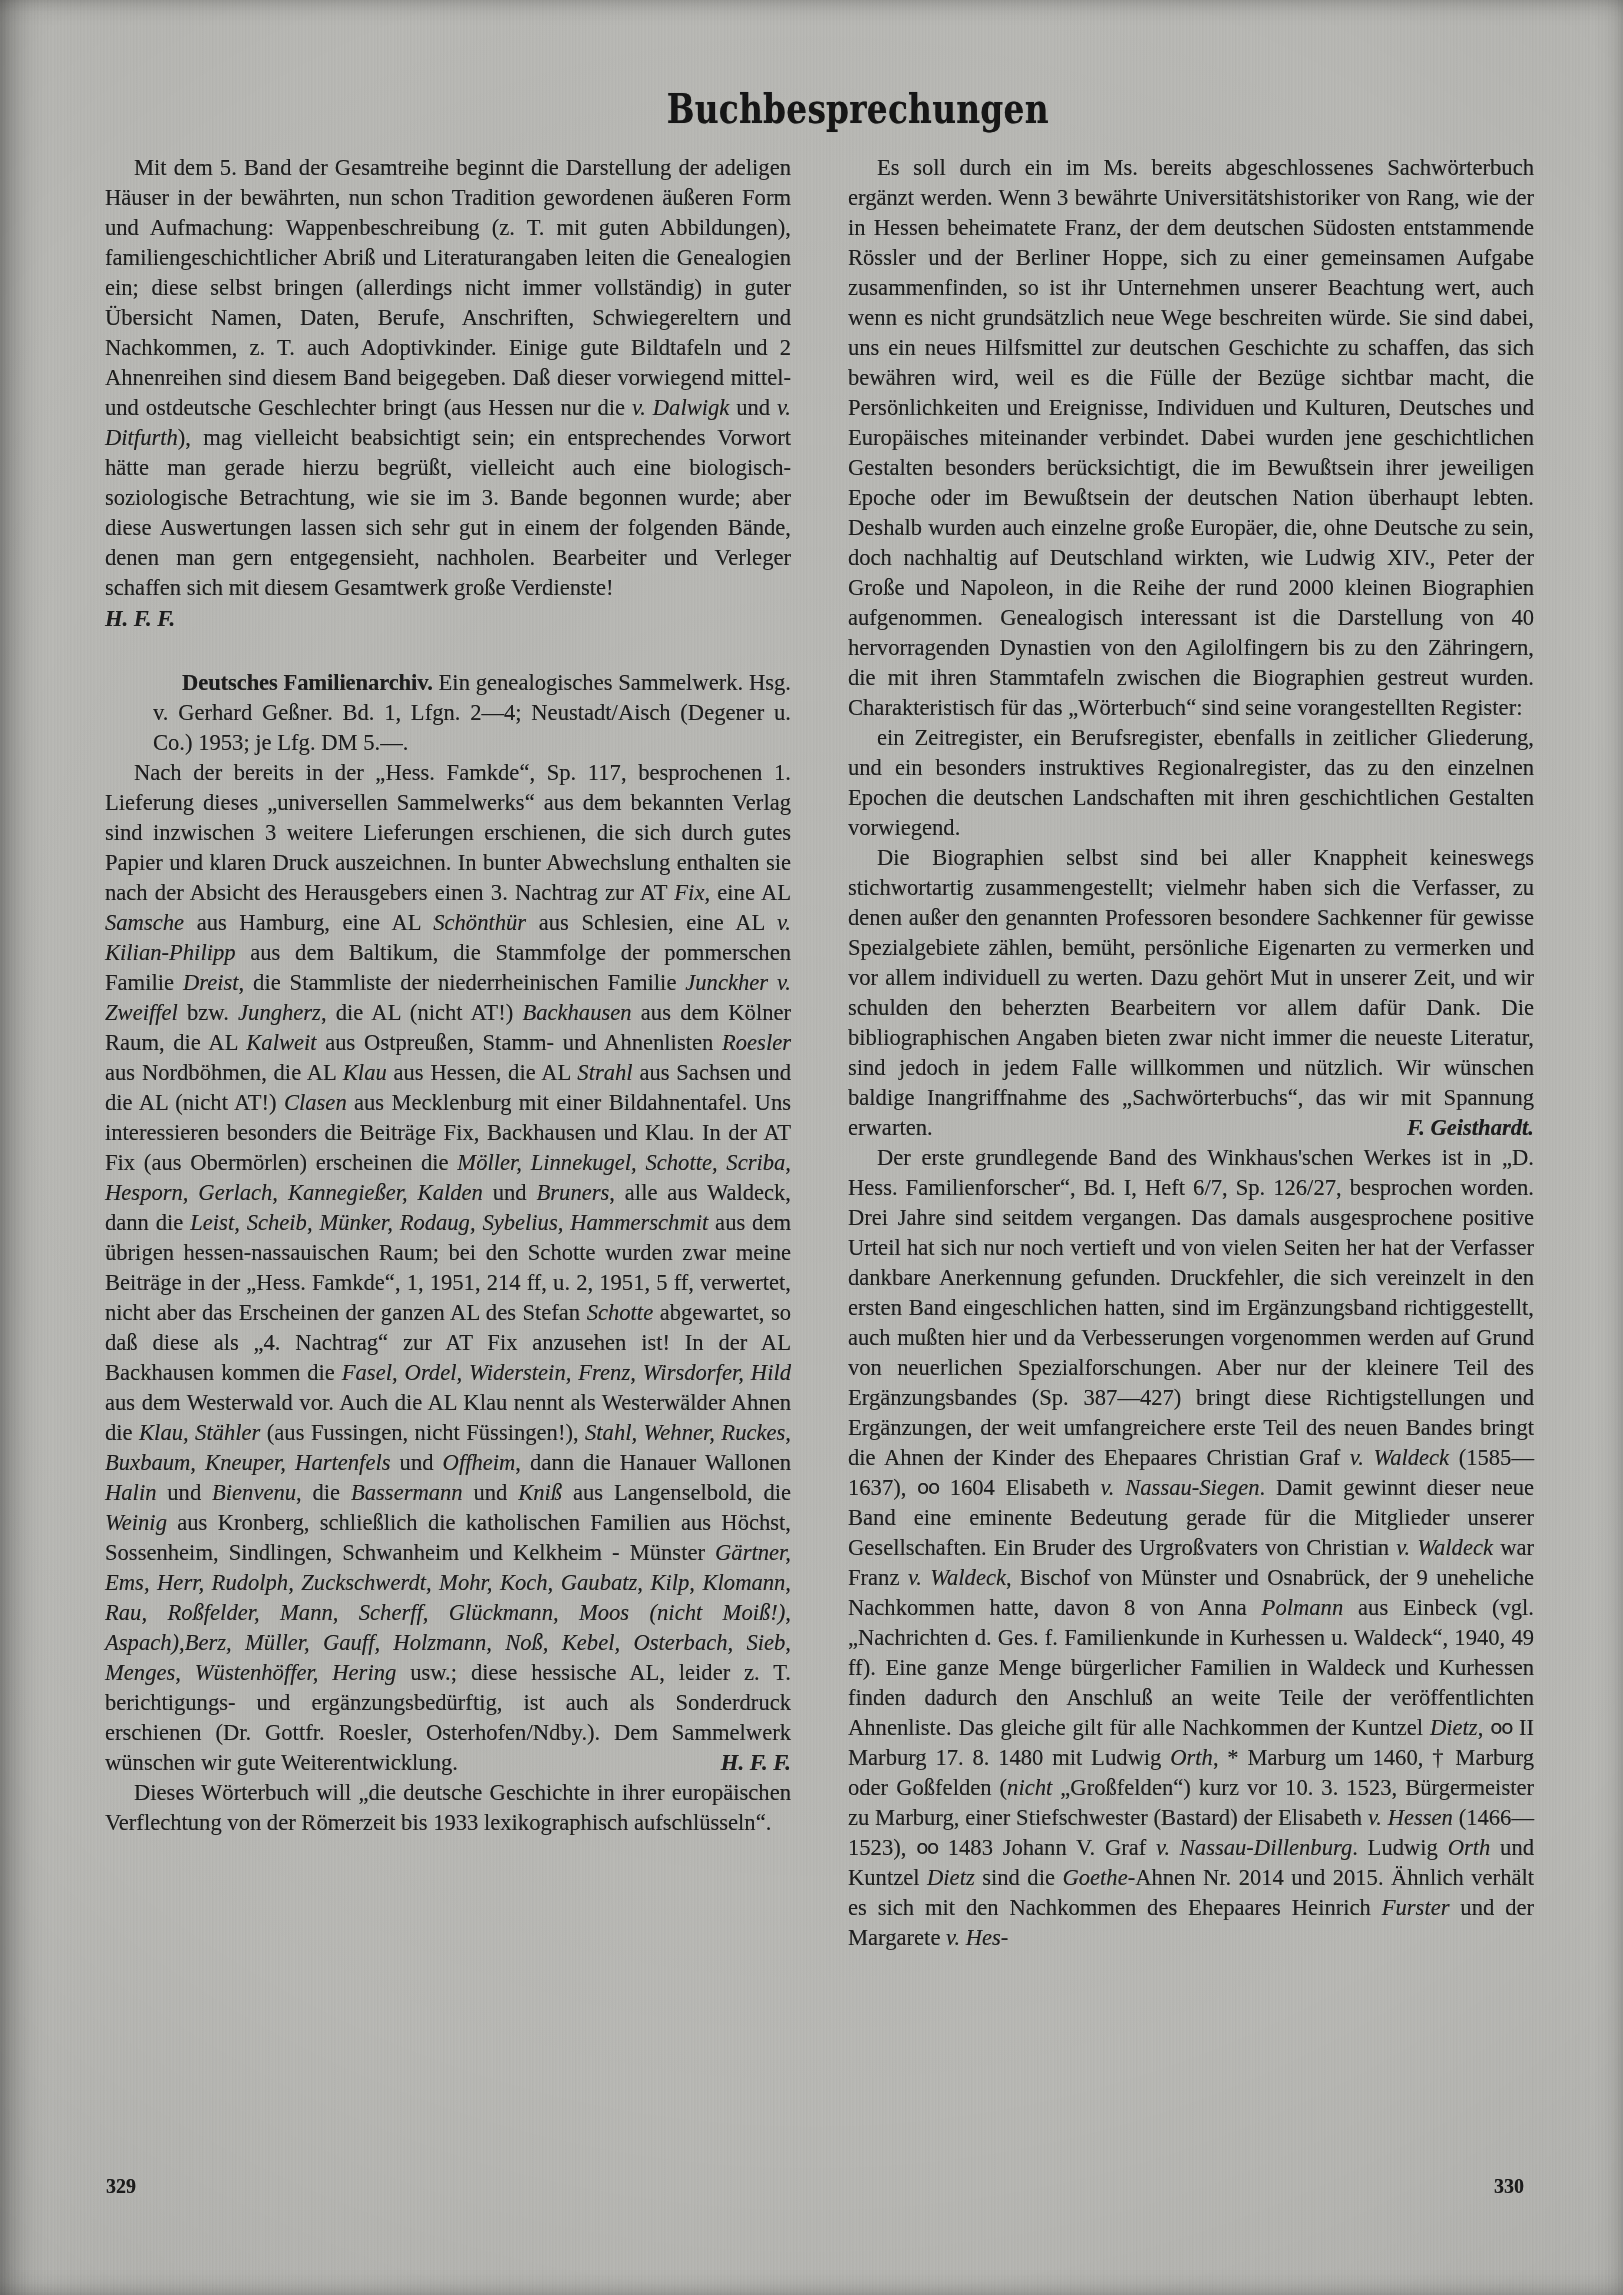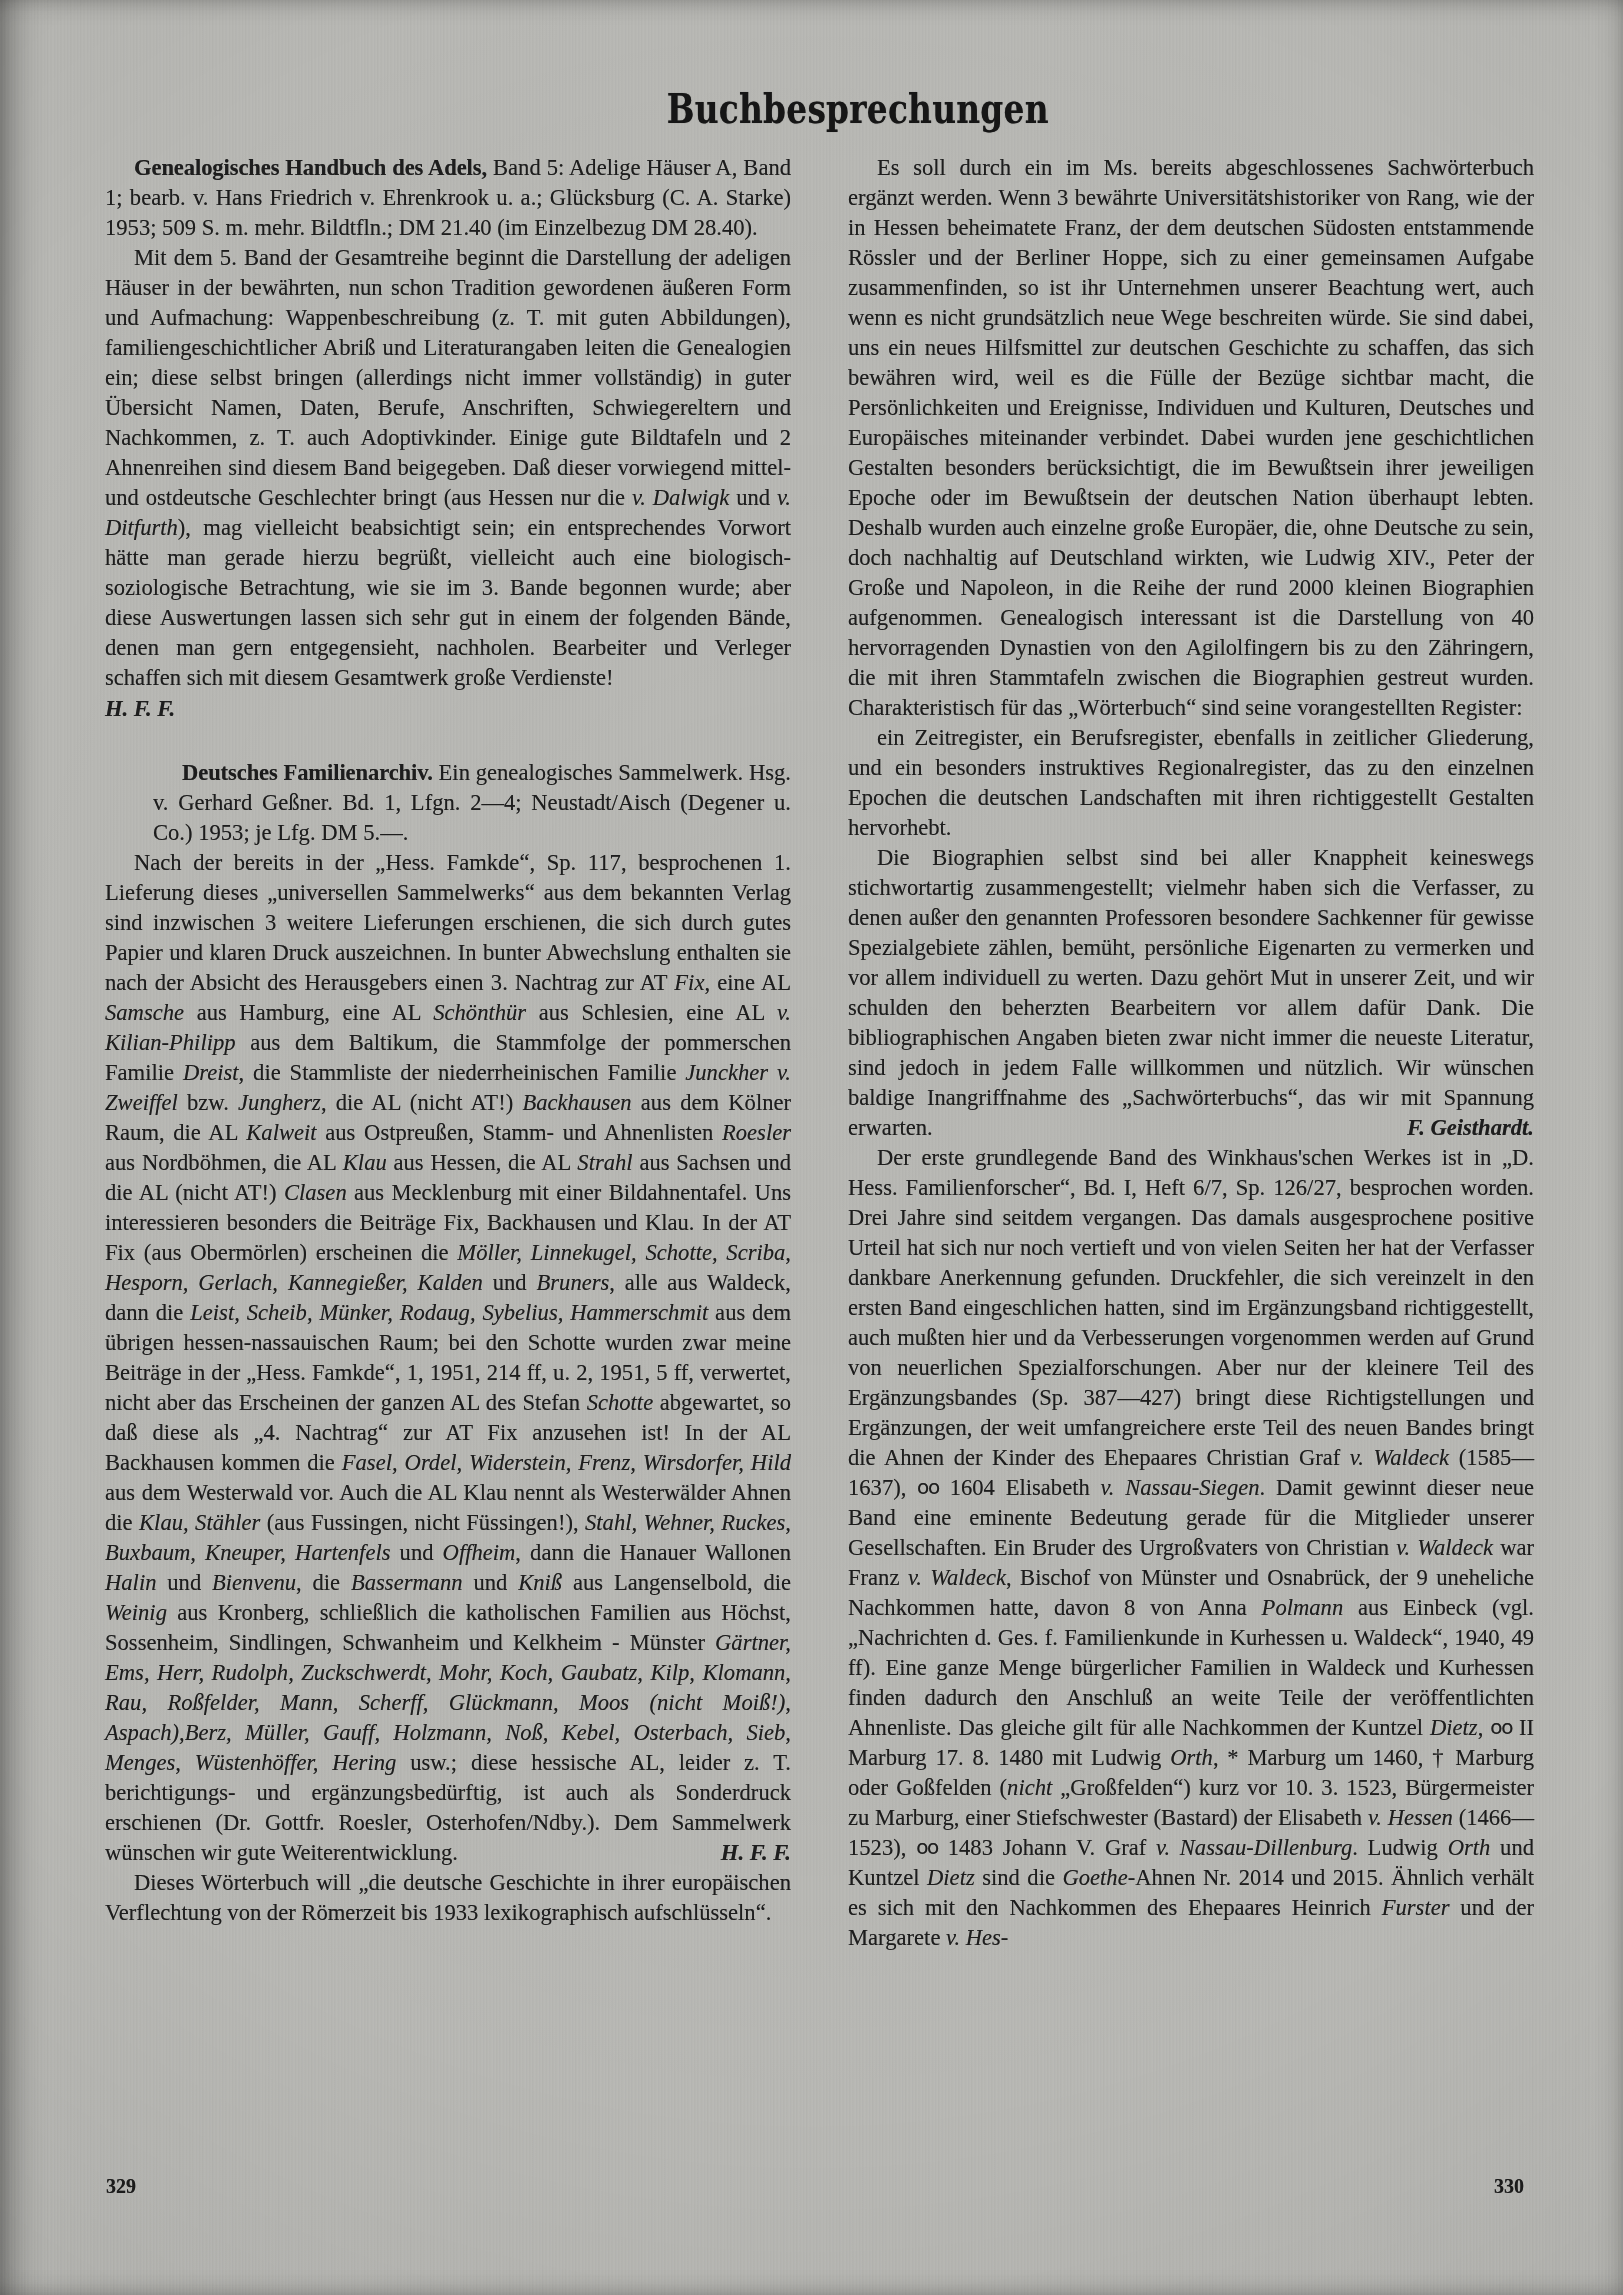--- a/index.html
+++ b/index.html
@@ -142,42 +142,41 @@
   <div class="content">
 
     <div class="masthead">
       <span class="title">Buchbesprechungen</span>
     </div>
 
     <div class="columns">
 
       <div class="col">
 
-        <p class="entry"><b>Genealogisches Handbuch des Adels,</b><span> Band 5: Adelige Häuser A, Band 1; bearb. v. Hans Friedrich v. Ehrenkrook u. a.; Glücksburg (C. A. Starke) 1953; 509 S. m. mehr. Bildtfln.; DM 21.40 (im Einzelbezug DM 28.40).</span></p>
 
         <p><span>Mit dem 5. Band der Gesamtreihe beginnt die Darstellung der adeligen Häuser in der bewährten, nun schon Tradition gewordenen äußeren Form und Aufmachung: Wappenbeschreibung (z. T. mit guten Abbildungen), familiengeschichtlicher Abriß und Literaturangaben leiten die Genealogien ein; diese selbst bringen (allerdings nicht immer vollständig) in guter Übersicht Namen, Daten, Berufe, Anschriften, Schwiegereltern und Nachkommen, z. T. auch Adoptivkinder. Einige gute Bildtafeln und 2 Ahnenreihen sind diesem Band beigegeben. Daß dieser vorwiegend mittel- und ostdeutsche Geschlechter bringt (aus Hessen nur die </span><i>v. Dalwigk</i><span> und </span><i>v. Ditfurth</i><span>), mag vielleicht beabsichtigt sein; ein entsprechendes Vorwort hätte man gerade hierzu begrüßt, vielleicht auch eine biologisch-soziologische Betrachtung, wie sie im 3. Bande begonnen wurde; aber diese Auswertungen lassen sich sehr gut in einem der folgenden Bände, denen man gern entgegensieht, nachholen. Bearbeiter und Verleger schaffen sich mit diesem Gesamtwerk große Verdienste!</span></p>
 
         <p class="noindent clearfix">
             <span class="signature">H. F. F.</span>
           </p>
 
         <p class="entry gap-before-lg"><b>Deutsches Familienarchiv.</b><span> Ein genealogisches Sammelwerk. Hsg. v. Gerhard Geßner. Bd. 1, Lfgn. 2—4; Neustadt/Aisch (Degener u. Co.) 1953; je Lfg. DM 5.—.</span></p>
 
         <p><span><span>Nach der bereits in der „Hess. Famkde“, Sp. 117, besprochenen 1. Lieferung dieses „universellen Sammelwerks“ aus dem bekannten Verlag sind inzwischen 3 weitere Lieferungen erschienen, die sich durch gutes Papier und klaren Druck auszeichnen. In bunter Abwechslung enthalten sie nach der Absicht des Herausgebers einen 3. Nachtrag zur AT </span><i>Fix</i><span>, eine AL </span><i>Samsche</i><span> aus Hamburg, eine AL </span><i>Schönthür</i><span> aus Schlesien, eine AL </span><i>v. Kilian-Philipp</i><span> aus dem Baltikum, die Stammfolge der pommerschen Familie </span><i>Dreist</i><span>, die Stammliste der niederrheinischen Familie </span><i>Junckher v. Zweiffel</i><span> bzw. </span><i>Jungherz</i><span>, die AL (nicht AT!) </span><i>Backhausen</i><span> aus dem Kölner Raum, die AL </span><i>Kalweit</i><span> aus Ostpreußen, Stamm- und Ahnenlisten </span><i>Roesler</i><span> aus Nordböhmen, die AL </span><i>Klau</i><span> aus Hessen, die AL </span><i>Strahl</i><span> aus Sachsen und die AL (nicht AT!) </span><i>Clasen</i><span> aus Mecklenburg mit einer Bildahnentafel. Uns interessieren besonders die Beiträge Fix, Backhausen und Klau. In der AT Fix (aus Obermörlen) erscheinen die </span><i>Möller, Linnekugel, Schotte, Scriba, Hesporn, Gerlach, Kannegießer, Kalden</i><span> und </span><i>Bruners</i><span>, alle aus Waldeck, dann die </span><i>Leist, Scheib, Münker, Rodaug, Sybelius, Hammerschmit</i><span> aus dem übrigen hessen-nassauischen Raum; bei den Schotte wurden zwar meine Beiträge in der „Hess. Famkde“, 1, 1951, 214 ff, u. 2, 1951, 5 ff, verwertet, nicht aber das Erscheinen der ganzen AL des Stefan </span><i>Schotte</i><span> abgewartet, so daß diese als „4. Nachtrag“ zur AT Fix anzusehen ist! In der AL Backhausen kommen die </span><i>Fasel, Ordel, Widerstein, Frenz, Wirsdorfer, Hild</i><span> aus dem Westerwald vor. Auch die AL Klau nennt als Westerwälder Ahnen die </span><i>Klau, Stähler</i><span> (aus Fussingen, nicht Füssingen!), </span><i>Stahl, Wehner, Ruckes, Buxbaum, Kneuper, Hartenfels</i><span> und </span><i>Offheim</i><span>, dann die Hanauer Wallonen </span><i>Halin</i><span> und </span><i>Bienvenu</i><span>, die </span><i>Bassermann</i><span> und </span><i>Kniß</i><span> aus Langenselbold, die </span><i>Weinig</i><span> aus Kronberg, schließlich die katholischen Familien aus Höchst, Sossenheim, Sindlingen, Schwanheim und Kelkheim - Münster </span><i>Gärtner, Ems, Herr, Rudolph, Zuckschwerdt, Mohr, Koch, Gaubatz, Kilp, Klomann, Rau, Roßfelder, Mann, Scherff, Glückmann, Moos (nicht Moiß!), Aspach),Berz, Müller, Gauff, Holzmann, Noß, Kebel, Osterbach, Sieb, Menges, Wüstenhöffer, Hering</i><span> usw.; diese hessische AL, leider z. T. berichtigungs- und ergänzungsbedürftig, ist auch als Sonderdruck erschienen (Dr. Gottfr. Roesler, Osterhofen/Ndby.). Dem Sammelwerk wünschen wir gute Weiterentwicklung.</span></span><span class="signature inline-right">H. F. F.</span></p>
 
 
         <p>Dieses Wörterbuch will „die deutsche Geschichte in ihrer europäischen Verflechtung von der Römerzeit bis 1933 lexikographisch aufschlüsseln“.</p>
 
       </div>
 
       <div class="col">
 
         <p>Es soll durch ein im Ms. bereits abgeschlossenes Sachwörterbuch ergänzt werden. Wenn 3 bewährte Universitätshistoriker von Rang, wie der in Hessen beheimatete Franz, der dem deutschen Südosten entstammende Rössler und der Berliner Hoppe, sich zu einer gemeinsamen Aufgabe zusammenfinden, so ist ihr Unternehmen unserer Beachtung wert, auch wenn es nicht grundsätzlich neue Wege beschreiten würde. Sie sind dabei, uns ein neues Hilfsmittel zur deutschen Geschichte zu schaffen, das sich bewähren wird, weil es die Fülle der Bezüge sichtbar macht, die Persönlichkeiten und Ereignisse, Individuen und Kulturen, Deutsches und Europäisches miteinander verbindet. Dabei wurden jene geschichtlichen Gestalten besonders berücksichtigt, die im Bewußtsein ihrer jeweiligen Epoche oder im Bewußtsein der deutschen Nation überhaupt lebten. Deshalb wurden auch einzelne große Europäer, die, ohne Deutsche zu sein, doch nachhaltig auf Deutschland wirkten, wie Ludwig XIV., Peter der Große und Napoleon, in die Reihe der rund 2000 kleinen Biographien aufgenommen. Genealogisch interessant ist die Darstellung von 40 hervorragenden Dynastien von den Agilolfingern bis zu den Zähringern, die mit ihren Stammtafeln zwischen die Biographien gestreut wurden. Charakteristisch für das „Wörterbuch“ sind seine vorangestellten Register:</p>
 
-        <p>ein Zeitregister, ein Berufsregister, ebenfalls in zeitlicher Gliederung, und ein besonders instruktives Regionalregister, das zu den einzelnen Epochen die deutschen Landschaften mit ihren richtiggestellt Gestalten hervorhebt.</p>
+        <p>ein Zeitregister, ein Berufsregister, ebenfalls in zeitlicher Gliederung, und ein besonders instruktives Regionalregister, das zu den einzelnen Epochen die deutschen Landschaften mit ihren geschichtlichen Gestalten vorwiegend.</p>
 
         <p class="clearfix"><span>Die Biographien selbst sind bei aller Knappheit keineswegs stichwortartig zusammengestellt; vielmehr haben sich die Verfasser, zu denen außer den genannten Professoren besondere Sachkenner für gewisse Spezialgebiete zählen, bemüht, persönliche Eigenarten zu vermerken und vor allem individuell zu werten. Dazu gehört Mut in unserer Zeit, und wir schulden den beherzten Bearbeitern vor allem dafür Dank. Die bibliographischen Angaben bieten zwar nicht immer die neueste Literatur, sind jedoch in jedem Falle willkommen und nützlich. Wir wünschen baldige Inangriffnahme des „Sachwörterbuchs“, das wir mit Spannung erwarten.</span><span class="signature inline-right">F. Geisthardt.</span></p>
 
 
         <p><span><span>Der erste grundlegende Band des Winkhaus'schen Werkes ist in „D. Hess. Familienforscher“, Bd. I, Heft 6/7, Sp. 126/27, besprochen worden. Drei Jahre sind seitdem vergangen. Das damals ausgesprochene positive Urteil hat sich nur noch vertieft und von vielen Seiten her hat der Verfasser dankbare Anerkennung gefunden. Druckfehler, die sich vereinzelt in den ersten Band eingeschlichen hatten, sind im Ergänzungsband richtiggestellt, auch mußten hier und da Verbesserungen vorgenommen werden auf Grund von neuerlichen Spezialforschungen. Aber nur der kleinere Teil des Ergänzungsbandes (Sp. 387—427) bringt diese Richtigstellungen und Ergänzungen, der weit umfangreichere erste Teil des neuen Bandes bringt die Ahnen der Kinder des Ehepaares Christian Graf </span><i>v. Waldeck</i><span> (1585—1637), </span><span class="marriage">oo</span><span> 1604 Elisabeth </span><i>v. Nassau-Siegen</i><span>. Damit gewinnt dieser neue Band eine eminente Bedeutung gerade für die Mitglieder unserer Gesellschaften. Ein Bruder des Urgroßvaters von Christian </span><i>v. Waldeck</i><span> war Franz </span><i>v. Waldeck</i><span>, Bischof von Münster und Osnabrück, der 9 uneheliche Nachkommen hatte, davon 8 von Anna </span><i>Polmann</i><span> aus Einbeck (vgl. „Nachrichten d. Ges. f. Familienkunde in Kurhessen u. Waldeck“, 1940, 49 ff). Eine ganze Menge bürgerlicher Familien in Waldeck und Kurhessen finden dadurch den Anschluß an weite Teile der veröffentlichten Ahnenliste. Das gleiche gilt für alle Nachkommen der Kuntzel </span><i>Dietz</i><span>, </span><span class="marriage">oo</span><span> II Marburg 17. 8. 1480 mit Ludwig </span><i>Orth</i><span>, * Marburg um 1460, † Marburg oder Goßfelden (</span><i>nicht</i><span> „Großfelden“) kurz vor 10. 3. 1523, Bürgermeister zu Marburg, einer Stiefschwester (Bastard) der Elisabeth </span><i>v. Hessen</i><span> (1466—1523), </span><span class="marriage">oo</span><span> 1483 Johann V. Graf </span><i>v. Nassau-Dillenburg</i><span>. Ludwig </span><i>Orth</i><span> und Kuntzel </span><i>Dietz</i><span> sind die </span><i>Goethe</i><span>-Ahnen Nr. 2014 und 2015. Ähnlich verhält es sich mit den Nachkommen des Ehepaares Heinrich </span><i>Furster</i><span> und der Margarete </span><i>v. Hes-</i></span></p>
 
       </div>
     </div>
 
     <div class="folio left">329</div>

